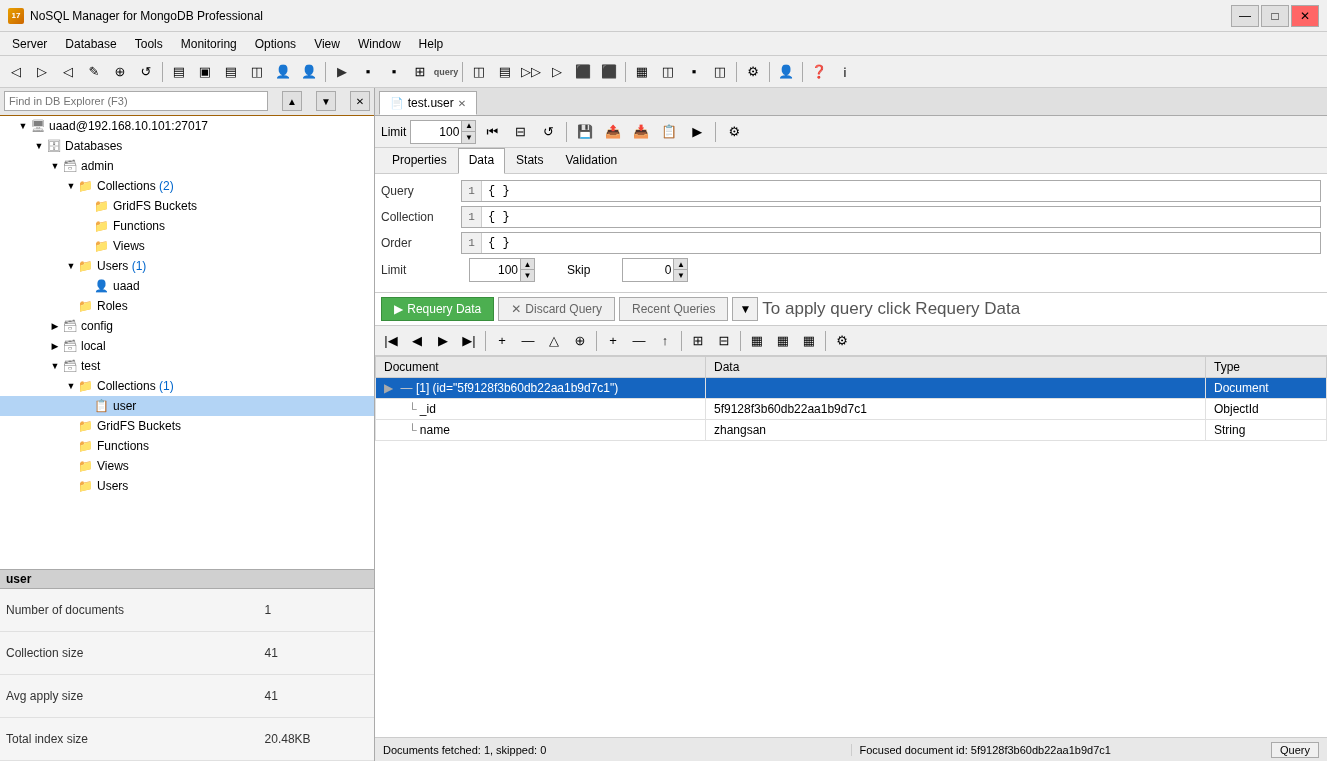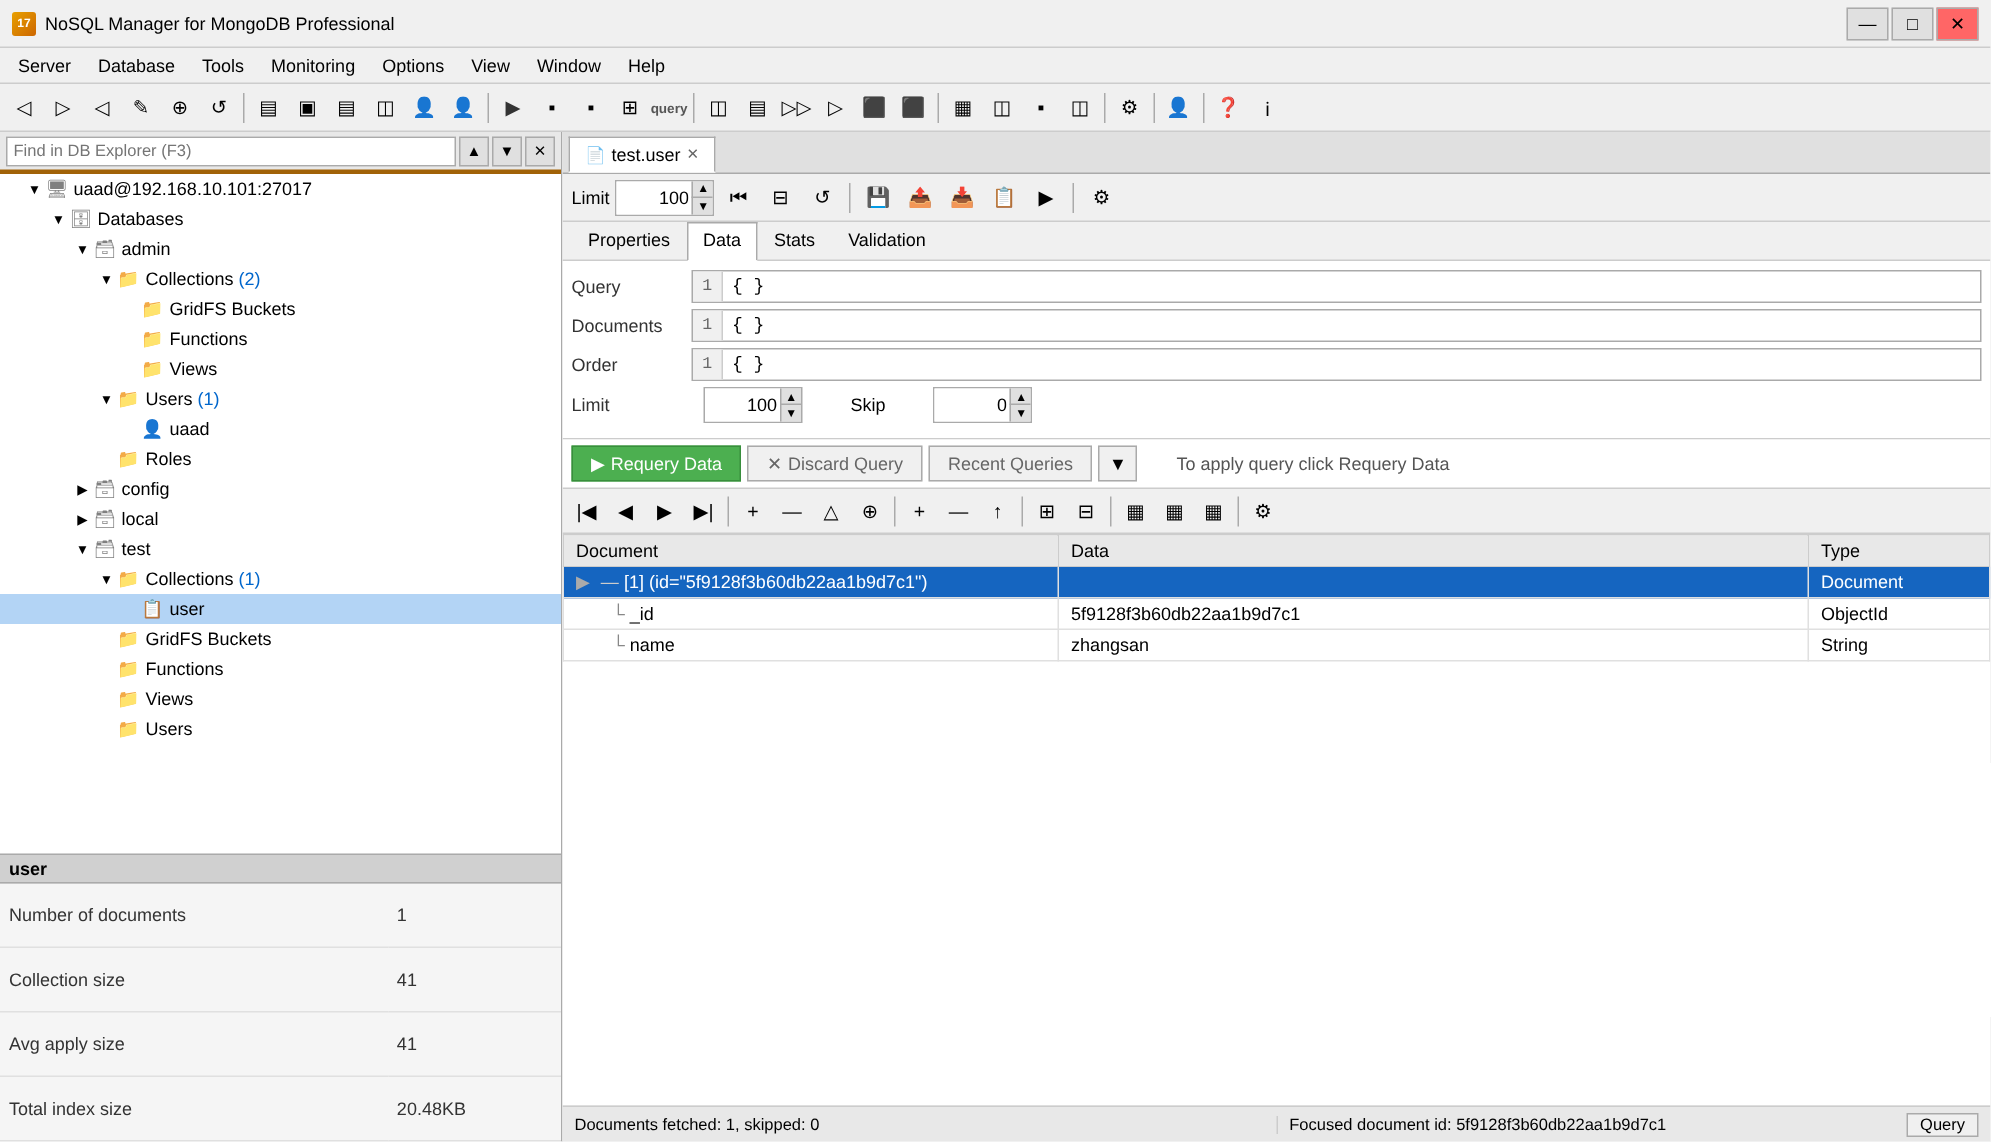--- a/index.html
+++ b/index.html
@@ -19,21 +19,21 @@
     
     .toolbar { background: #f0f0f0; display: flex; align-items: center; padding: 2px 4px; border-bottom: 1px solid #ccc; height: 32px; gap: 2px; flex-wrap: wrap; }
     .toolbar-btn { width: 24px; height: 24px; border: 1px solid transparent; background: transparent; cursor: pointer; display: flex; align-items: center; justify-content: center; font-size: 13px; }
     .toolbar-sep { width: 1px; height: 20px; background: #aaa; margin: 0 2px; }
     
     
     .main-layout { display: flex; height: calc(761px - 32px - 24px - 32px); }
     
     
     .left-panel { width: 375px; min-width: 375px; display: flex; flex-direction: column; border-right: 1px solid #aaa; background: #fff; }
-    .find-bar { background: #e8e8e8; border-bottom: 3px solid #a16207; padding: 3px 4px; display: flex; gap: 2px; height: 28px; }
+    .find-bar { background: #e8e8e8; border-bottom: 1px solid #a16207; padding: 3px 4px; display: flex; gap: 14px; height: 28px; }
     .find-input { flex: 1; height: 20px; border: 1px solid #aaa; padding: 0 4px; font-size: 11px; }
     .find-btn { width: 20px; height: 20px; border: 1px solid #aaa; background: #e0e0e0; cursor: pointer; display: flex; align-items: center; justify-content: center; font-size: 10px; }
     
     
     .tree-area { flex: 1; overflow-y: auto; overflow-x: auto; background: #fff; }
     .tree-node { display: flex; align-items: center; height: 20px; cursor: pointer; white-space: nowrap; padding-right: 4px; }
     .tree-node.selected { background: #b3d4f5; }
     .tree-indent { display: inline-block; width: 16px; flex-shrink: 0; }
     .tree-arrow { width: 14px; flex-shrink: 0; font-size: 9px; text-align: center; }
     .tree-icon { width: 16px; height: 16px; flex-shrink: 0; display: inline-flex; align-items: center; justify-content: center; margin-right: 3px; }
@@ -81,21 +81,21 @@
     .num-input { width: 50px; height: 22px; border: none; text-align: right; padding: 0 2px; font-size: 12px; outline: none; }
     .spin-group { display: flex; flex-direction: column; }
     .spin-up, .spin-down { width: 14px; height: 11px; background: #e0e0e0; border: none; border-left: 1px solid #aaa; cursor: pointer; display: flex; align-items: center; justify-content: center; font-size: 8px; }
     .spin-up { border-bottom: 1px solid #aaa; }
     
     
     .buttons-row { display: flex; align-items: center; padding: 4px 6px; background: #fff; border-bottom: 1px solid #ccc; gap: 4px; }
     .btn-primary { background: #4CAF50; color: white; border: 1px solid #388e3c; padding: 4px 12px; cursor: pointer; font-size: 12px; display: flex; align-items: center; gap: 4px; }
     .btn-secondary { background: #f0f0f0; border: 1px solid #aaa; padding: 4px 12px; cursor: pointer; font-size: 12px; display: flex; align-items: center; gap: 4px; color: #666; }
     .btn-dropdown { background: #f0f0f0; border: 1px solid #aaa; padding: 4px 6px; cursor: pointer; font-size: 12px; }
-    .hint-text { font-size: 12px; color: #555; margin-left: 22px; }
+    .hint-text { font-size: 17px; color: #555; margin-left: 0; }
     
     
     .data-toolbar { background: #f0f0f0; border-bottom: 1px solid #ccc; display: flex; align-items: center; padding: 2px 4px; gap: 2px; height: 30px; }
     
     
     .data-table-area { flex: 1; overflow: auto; background: #fff; }
     .data-table { width: 100%; border-collapse: collapse; font-size: 12px; }
     .data-table th { background: #e8e8e8; border: 1px solid #ccc; padding: 3px 8px; text-align: left; font-weight: normal; position: sticky; top: 0; z-index: 1; }
     .data-table td { border: 1px solid #e0e0e0; padding: 3px 8px; }
     .data-table tr.selected td { background: #1565c0; color: white; }
@@ -445,21 +445,21 @@
 
     <div class="query-fields">
       <div class="query-row">
         <span class="query-label">Query</span>
         <div class="query-editor">
           <span class="line-num">1</span>
           <span class="query-content">{ }</span>
         </div>
       </div>
       <div class="query-row">
-        <span class="query-label">Documents</span>
+        <span class="query-label">Collection</span>
         <div class="query-editor">
           <span class="line-num">1</span>
           <span class="query-content">{ }</span>
         </div>
       </div>
       <div class="query-row">
         <span class="query-label">Order</span>
         <div class="query-editor">
           <span class="line-num">1</span>
           <span class="query-content">{ }</span>

